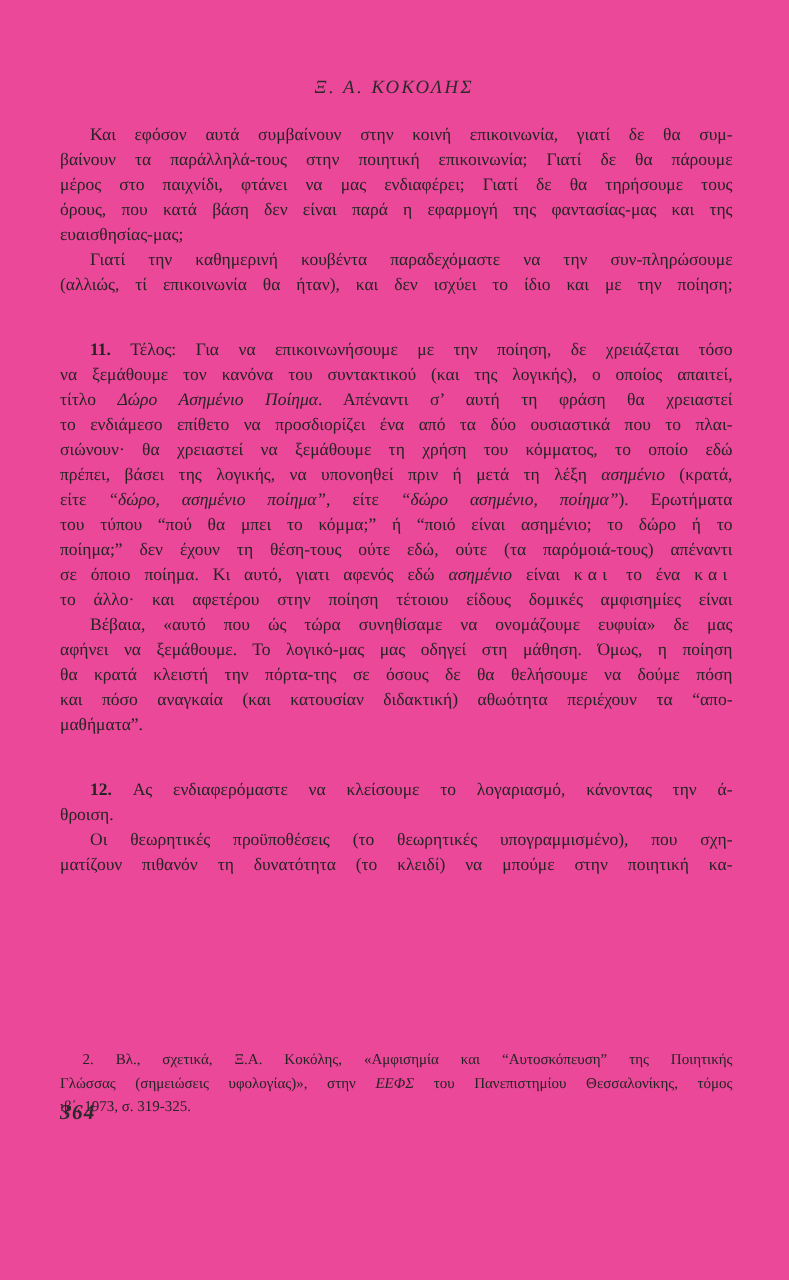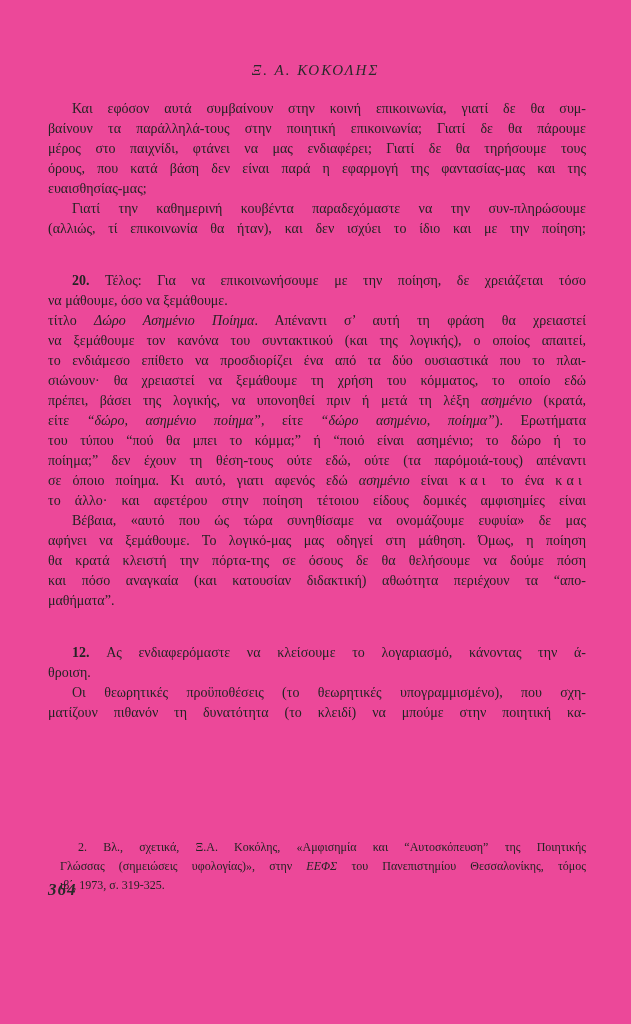--- a/index.html
+++ b/index.html
@@ -52,21 +52,21 @@
     font-size: 9px;
     line-height: 0;
   }
   .footnote-block {
     position: absolute;
     top: 838px;
     left: 48px;
     width: 538px;
     font-size: 12px;
   }
-  .footnote-block .line { line-height: 19px; margin-left: 12px; }
+  .footnote-block .line { line-height: 19px; }
   .footnote-block .line.indent { text-indent: 18px; }
   .page-number {
     position: absolute;
     top: 880px;
     left: 48px;
     font-size: 17px;
     font-weight: bold;
     font-style: italic;
     letter-spacing: 1px;
     color: #2a2a2a;
@@ -79,24 +79,23 @@
   <div class="running-header">Ξ. Α. ΚΟΚΟΛΗΣ</div>
 
   <div class="text-block">
       <div class="line indent"><span>Και εφόσον αυτά συμβαίνουν στην κοινή επικοινωνία, γιατί δε θα συμ-</span></div>
       <div class="line"><span>βαίνουν τα παράλληλά-τους στην ποιητική επικοινωνία; Γιατί δε θα πάρουμε</span></div>
       <div class="line"><span>μέρος στο παιχνίδι, φτάνει να μας ενδιαφέρει; Γιατί δε θα τηρήσουμε τους</span></div>
       <div class="line"><span>όρους, που κατά βάση δεν είναι παρά η εφαρμογή της φαντασίας-μας και της</span></div>
       <div class="line last"><span>ευαισθησίας-μας;</span></div>
       <div class="line indent"><span>Γιατί την καθημερινή κουβέντα παραδεχόμαστε να την συν-πληρώσουμε</span></div>
       <div class="line"><span>(αλλιώς, τί επικοινωνία θα ήταν), και δεν ισχύει το ίδιο και με την ποίηση;</span></div>
-      <div class="line indent gap"><span class="b">20. </span><span>Τέλος: Για να επικοινωνήσουμε με την ποίηση, δε χρειάζεται τόσο</span></div>
-      <div class="line last"><span>να μάθουμε, όσο να ξεμάθουμε.</span></div>
+      <div class="line indent gap"><span class="b">11. </span><span>Τέλος: Για να επικοινωνήσουμε με την ποίηση, δε χρειάζεται τόσο</span></div>
+      <div class="line"><span>να ξεμάθουμε τον κανόνα του συντακτικού (και της λογικής), ο οποίος απαιτεί,</span></div>
       <div class="line"><span>τίτλο </span><span class="i">Δώρο Ασημένιο Ποίημα</span><span>. Απέναντι σ’ αυτή τη φράση θα χρειαστεί</span></div>
-      <div class="line"><span>να ξεμάθουμε τον κανόνα του συντακτικού (και της λογικής), ο οποίος απαιτεί,</span></div>
       <div class="line"><span>το ενδιάμεσο επίθετο να προσδιορίζει ένα από τα δύο ουσιαστικά που το πλαι-</span></div>
       <div class="line"><span>σιώνουν· θα χρειαστεί να ξεμάθουμε τη χρήση του κόμματος, το οποίο εδώ</span></div>
       <div class="line"><span>πρέπει, βάσει της λογικής, να υπονοηθεί πριν ή μετά τη λέξη </span><span class="i">ασημένιο</span><span> (κρατά,</span></div>
       <div class="line"><span>είτε </span><span class="i">“δώρο, ασημένιο ποίημα”</span><span>, είτε </span><span class="i">“δώρο ασημένιο, ποίημα”</span><span>). Ερωτήματα</span></div>
       <div class="line"><span>του τύπου “πού θα μπει το κόμμα;” ή “ποιό είναι ασημένιο; το δώρο ή το</span></div>
       <div class="line"><span>ποίημα;” δεν έχουν τη θέση-τους ούτε εδώ, ούτε (τα παρόμοιά-τους) απέναντι</span></div>
       <div class="line"><span>σε όποιο ποίημα. Κι αυτό, γιατι αφενός εδώ </span><span class="i">ασημένιο</span><span> είναι </span><span class="sp">και</span><span> το ένα </span><span class="sp">και</span></div>
       <div class="line"><span>το άλλο· και αφετέρου στην ποίηση τέτοιου είδους δομικές αμφισημίες είναι</span></div>
       <div class="line indent"><span>Βέβαια, «αυτό που ώς τώρα συνηθίσαμε να ονομάζουμε ευφυία» δε μας</span></div>
       <div class="line"><span>αφήνει να ξεμάθουμε. Το λογικό-μας μας οδηγεί στη μάθηση. Όμως, η ποίηση</span></div>

